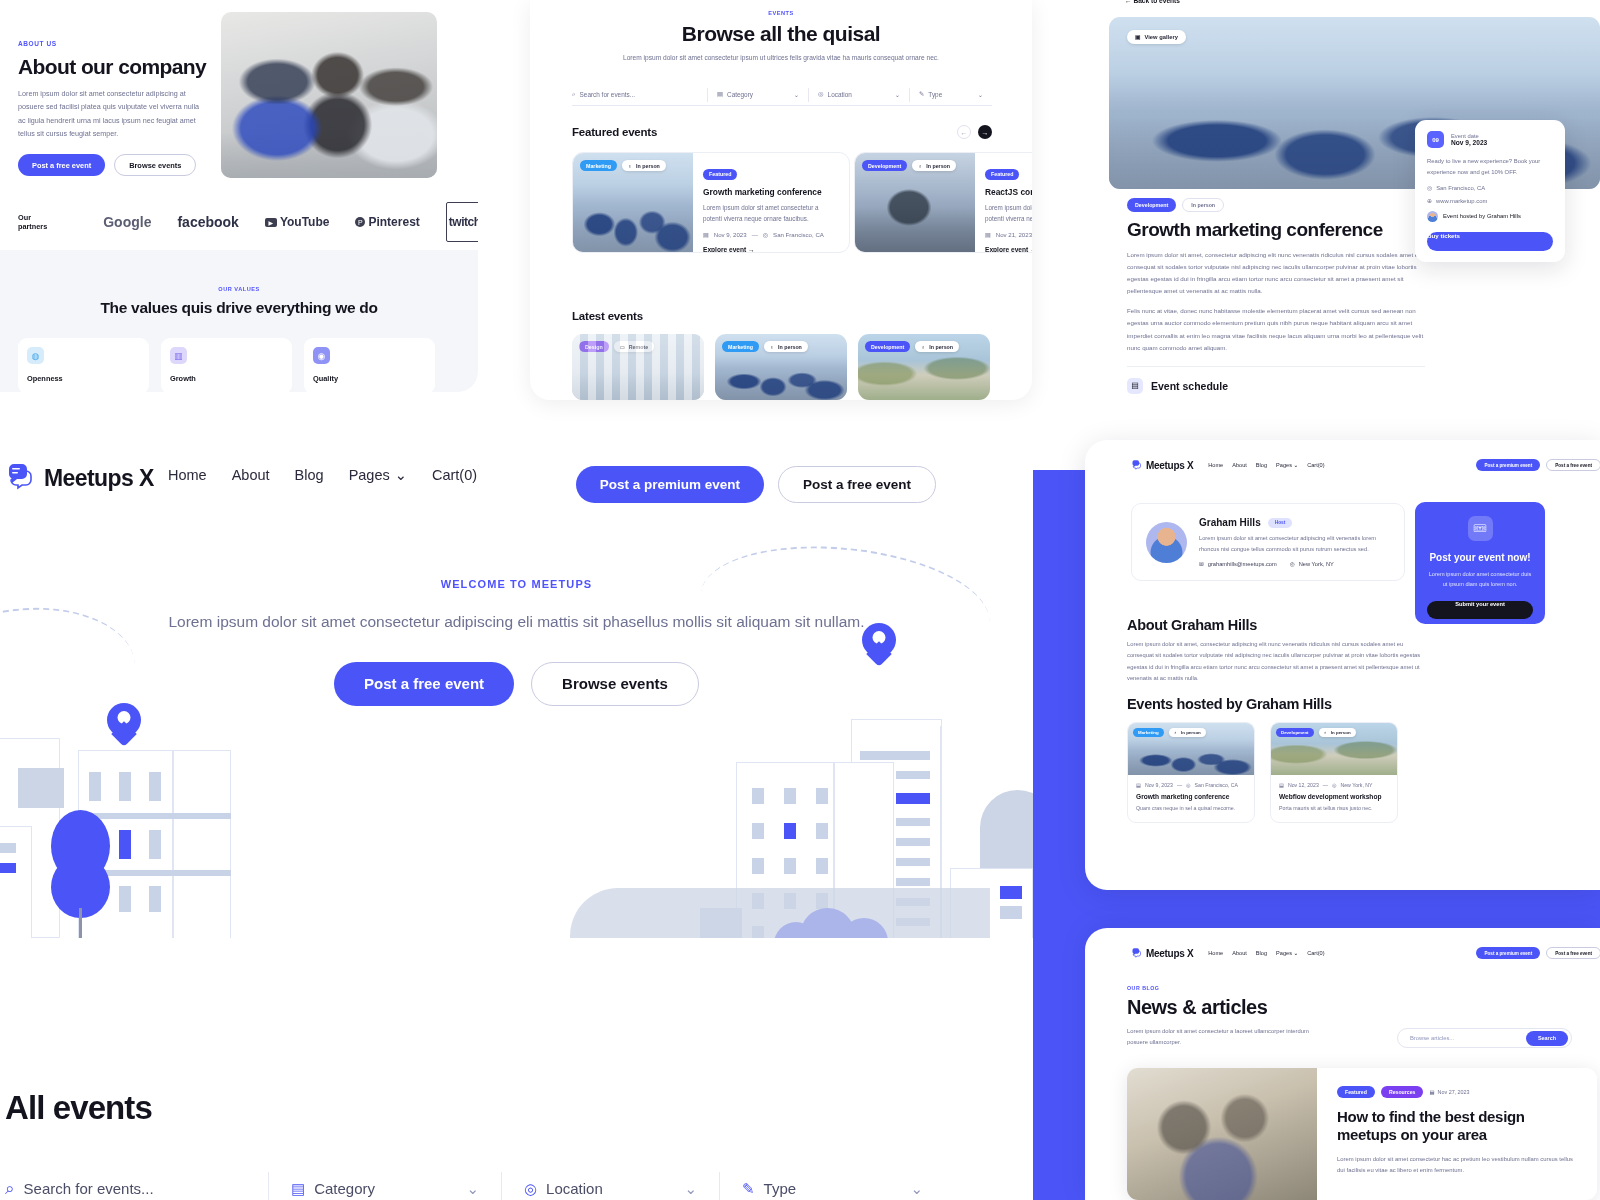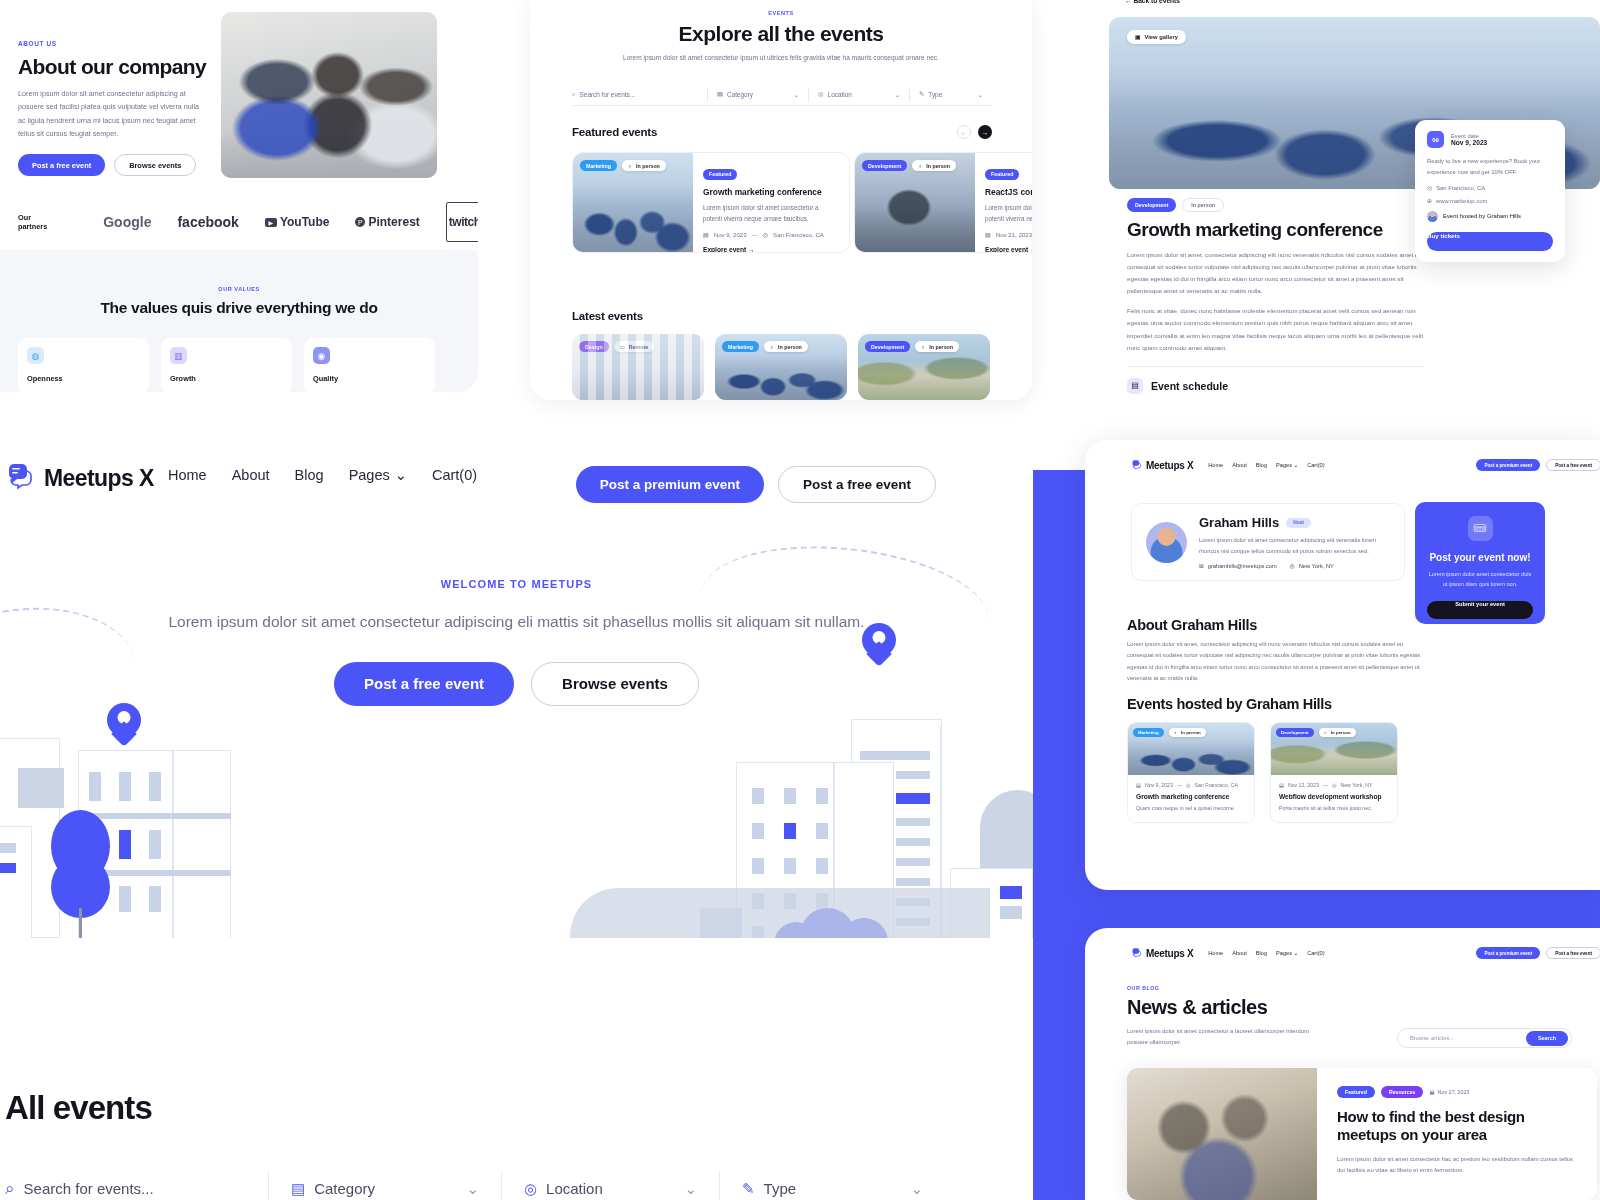--- a/index.html
+++ b/index.html
@@ -183,21 +183,21 @@
   .mini-nav { position:absolute; left:46px; top:13px; width:470px; height:24px; display:flex; align-items:center; }
   .mini-logo { display:flex; align-items:center; gap:4px; }
   .mini-logo-mark { width:11px; height:11px; position:relative; }
   .mini-logo-text { font-size:10px; font-weight:800; letter-spacing:-0.3px; }
   .mini-links { display:flex; gap:9px; margin-left:15px; font-size:5.6px; color:#2a2a3c; align-items:center; }
   .mini-btns { margin-left:auto; display:flex; gap:6px; }
   .mini-btns .btn { height:12px; font-size:4.6px; padding:0 8px; }
   #host-card { position:absolute; left:46px; top:63px; width:274px; height:78px; border:1px solid #eceef5; border-radius:10px; display:flex; align-items:center; gap:12px; padding:0 14px; }
   .host-av { width:41px; height:41px; border-radius:50%; }
   .host-name-row { display:flex; align-items:center; gap:7px; }
-  .host-name { font-size:13px; font-weight:800; }
+  .host-name { font-size:10px; font-weight:800; }
   .host-desc { font-size:5.7px; color:#6e7191; line-height:1.85; margin-top:5px; }
   .host-meta { display:flex; gap:13px; font-size:5.7px; color:#3b3d55; margin-top:6px; }
   .host-meta span { display:flex; align-items:center; gap:4px; }
   #about-host-title { position:absolute; left:42px; top:177px; font-size:14.5px; font-weight:800; letter-spacing:-0.3px; }
   #about-host-body { position:absolute; left:42px; top:199px; width:300px; font-size:5.8px; line-height:1.95; color:#6e7191; }
   #hosted-title { position:absolute; left:42px; top:256px; font-size:14.5px; font-weight:800; letter-spacing:-0.3px; }
   .hcard { position:absolute; top:282px; width:128px; border:1px solid #eceef5; border-radius:9px; overflow:hidden; background:#fff; }
   .hcard .th { height:52px; position:relative; }
   .hcard .bd { padding:7px 8px 9px; }
   .hcard .mt { display:flex; align-items:center; gap:4px; font-size:5.2px; color:#6e7191; }
@@ -277,21 +277,21 @@
         <div class="value-card">
           <div class="value-ico" style="background:#8f93f5;color:#fff;">◉</div>
           <div class="value-name">Quality</div>
         </div>
       </div>
     </div>
   </div>
 
   <div class="panel" id="browse-panel">
     <div class="eyebrow" id="browse-eyebrow">EVENTS</div>
-    <div id="browse-title">Explore all the events</div>
+    <div id="browse-title">Browse all the quisal</div>
     <div id="browse-sub">Lorem ipsum dolor sit amet consectetur ipsum ut ultrices felis gravida vitae ha mauris consequat ornare nec.</div>
 
     <div class="filterbar">
       <div class="filter-cell" style="width:135px;">
         <span class="ico">⌕</span>
         <span>Search for events...</span>
       </div>
       <div class="fsep"></div>
       <div class="filter-cell" style="width:100px;padding:0 9px;">
         <span class="ico">▤</span>

